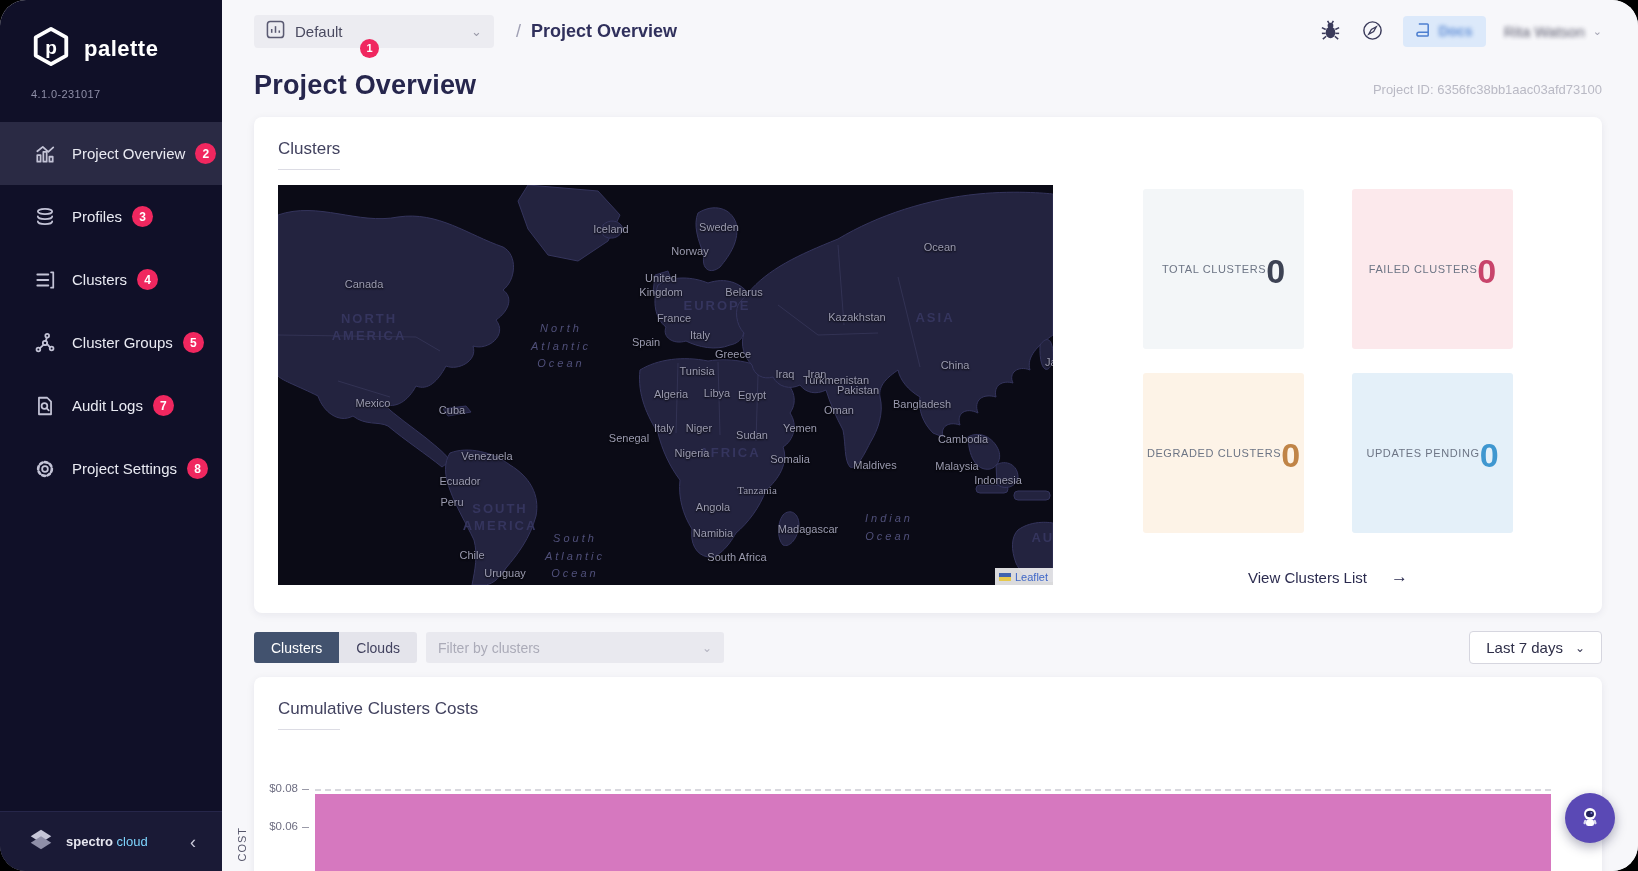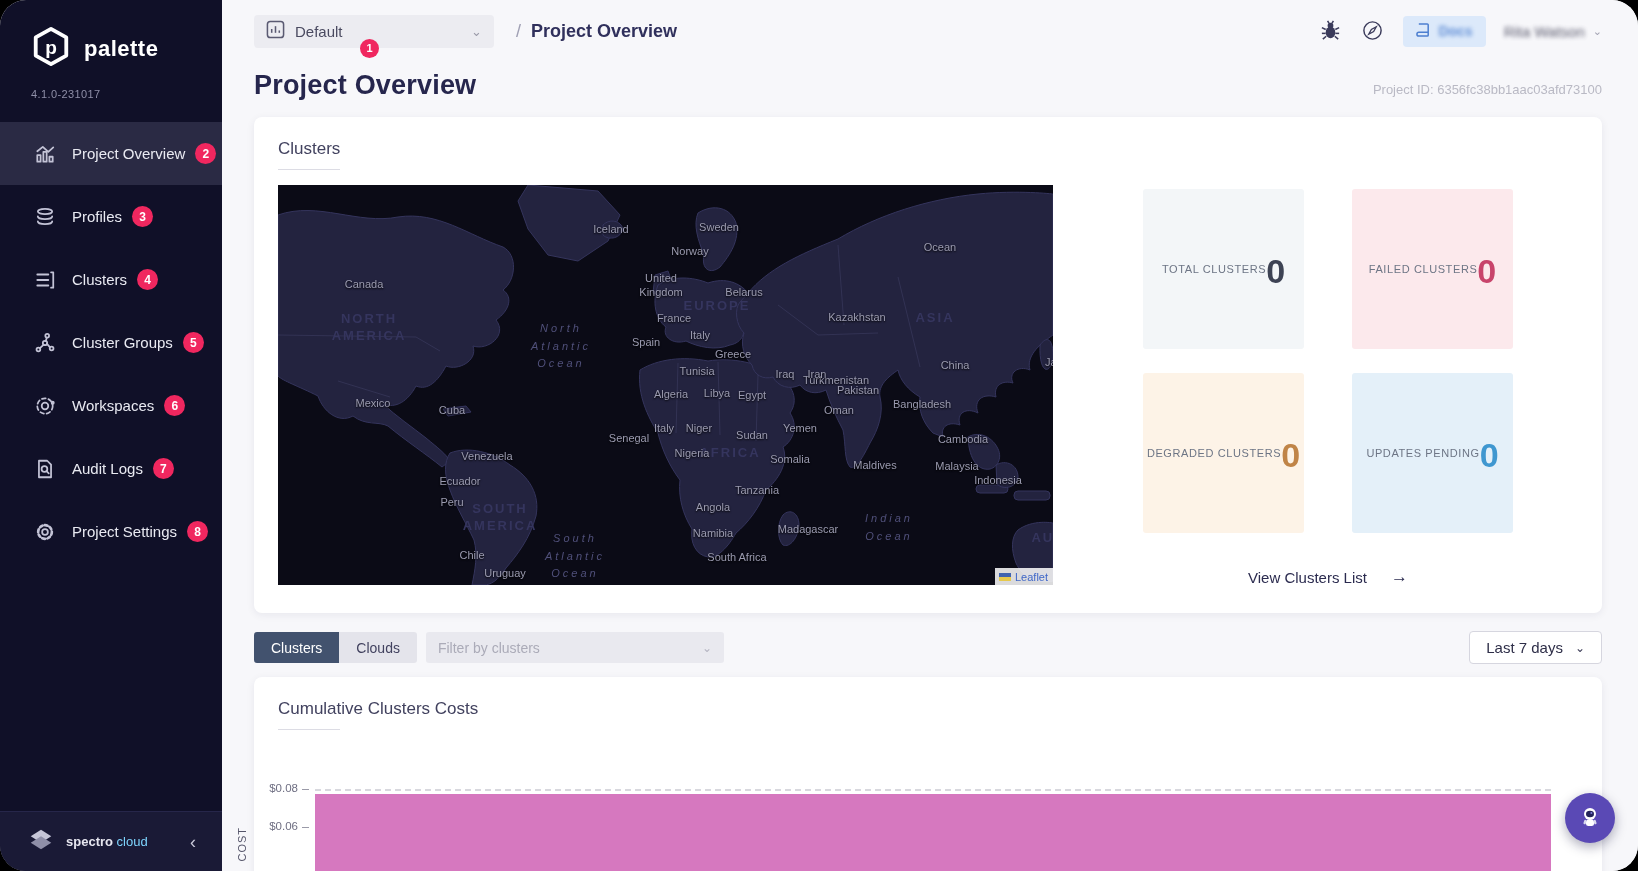--- a/index.html
+++ b/index.html
@@ -170,31 +170,20 @@
                 <circle cx="4" cy="16" r="1.7"></circle>
                 <circle cx="16" cy="15" r="1.7"></circle>
                 <circle cx="12" cy="3.5" r="1.7"></circle>
                 <line x1="8.8" y1="11.5" x2="5.2" y2="14.8"></line>
                 <line x1="11.8" y1="10.8" x2="14.6" y2="14"></line>
                 <line x1="10.7" y1="8.2" x2="11.6" y2="5.2"></line>
               </g>
             </svg></span>
     <span class="lbl">Cluster Groups</span>
     <span class="nav-badge">5</span>
-  </div>
-        <div class="nav-item">
-    <span class="ic"><svg width="22" height="22" viewBox="0 0 20 20">
-              <g fill="none" stroke="#c3c3d6" stroke-width="1.6" stroke-linecap="round" stroke-linejoin="round">
-                <circle cx="10" cy="10" r="7" stroke-dasharray="3.4 2.6"></circle>
-                <circle cx="10" cy="10" r="3"></circle>
-                <circle cx="17" cy="7" r="1" fill="#c3c3d6"></circle>
-              </g>
-            </svg></span>
-    <span class="lbl">Workspaces</span>
-    <span class="nav-badge">6</span>
   </div>
         <div class="nav-item">
     <span class="ic"><svg width="22" height="22" viewBox="0 0 20 20">
               <g fill="none" stroke="#c3c3d6" stroke-width="1.6" stroke-linecap="round" stroke-linejoin="round">
                 <path d="M4.5,2.5 h7.5 l3.5,3.5 v11.5 h-11 Z"></path>
                 <circle cx="9.5" cy="10" r="2.6"></circle>
                 <line x1="11.4" y1="11.9" x2="13.4" y2="13.9"></line>
               </g>
             </svg></span>
     <span class="lbl">Audit Logs</span>
@@ -389,21 +378,21 @@
               <div class="map-label country" style="left: 351px; top: 254px;">Senegal</div>
               <div class="map-label country" style="left: 474px; top: 251px;">Sudan</div>
               <div class="map-label country" style="left: 685px; top: 255px;">Cambodia</div>
               <div class="map-label country" style="left: 414px; top: 269px;">Nigeria</div>
               <div class="map-label country" style="left: 209px; top: 272px;">Venezuela</div>
               <div class="map-label country" style="left: 512px; top: 275px;">Somalia</div>
               <div class="map-label country" style="left: 597px; top: 281px;">Maldives</div>
               <div class="map-label country" style="left: 679px; top: 282px;">Malaysia</div>
               <div class="map-label country" style="left: 182px; top: 297px;">Ecuador</div>
               <div class="map-label country" style="left: 720px; top: 296px;">Indonesia</div>
-              <div class="map-label country" style="left: 479px; top: 306px;">Tanzania</div>
+              <div class="map-label country" style="left: 479px; top: 306px; font-family: Liberation Serif, serif;">Tanzania</div>
               <div class="map-label country" style="left: 174px; top: 318px;">Peru</div>
               <div class="map-label country" style="left: 435px; top: 323px;">Angola</div>
               <div class="map-label country" style="left: 512px; top: 345px; padding-left: 36px;">Madagascar</div>
               <div class="map-label country" style="left: 435px; top: 349px;">Namibia</div>
               <div class="map-label country" style="left: 194px; top: 371px;">Chile</div>
               <div class="map-label country" style="left: 459px; top: 373px;">South Africa</div>
               <div class="map-label country" style="left: 227px; top: 389px;">Uruguay</div>
               <div class="map-label country" style="left: 782px; top: 178px;">Japan</div>
             </div>
           <div class="attribution">

